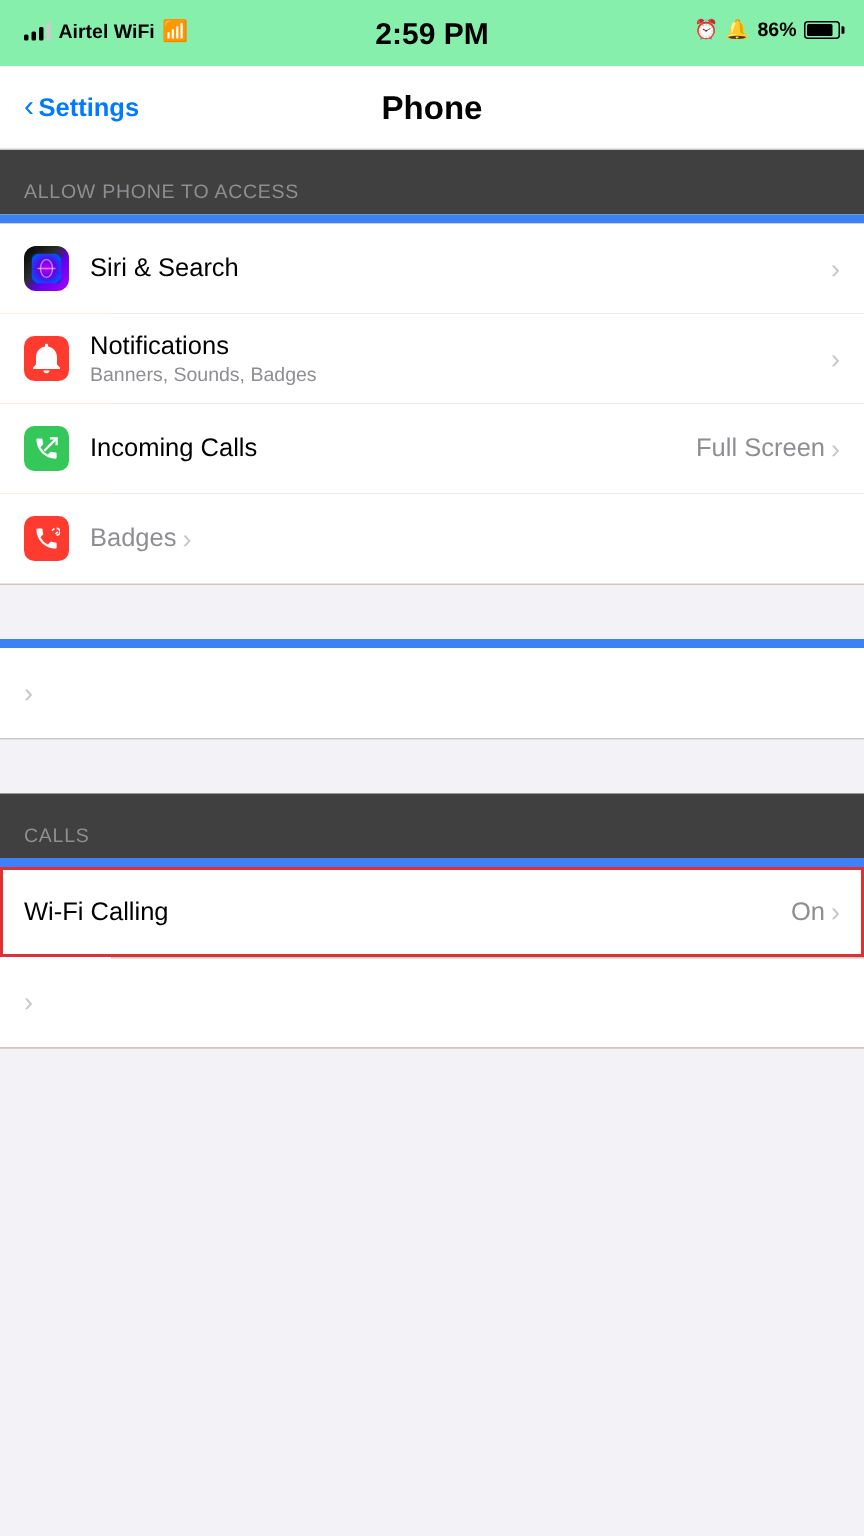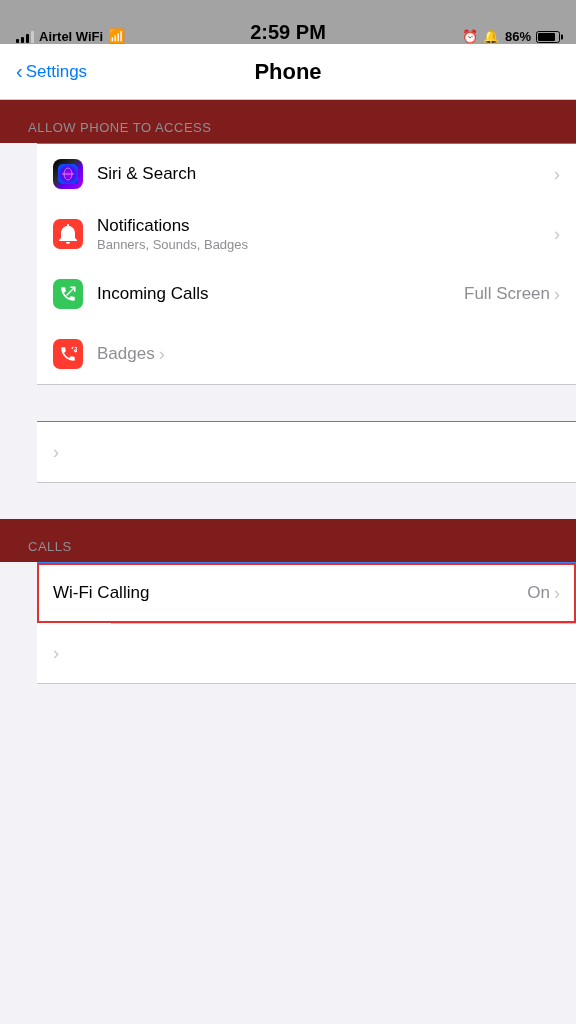--- a/index.html
+++ b/index.html
@@ -8,26 +8,26 @@
     body {
       width: 576px;
       min-height: 1024px;
       background: #f2f2f7;
       font-family: -apple-system, 'SF Pro Text', 'Helvetica Neue', sans-serif;
       color: #000;
     }
 
     
     .status-bar {
-      background: #a3a3a3;
+      background: #86efac;
       height: 44px;
       display: flex;
-      align-items: flex-end;
+      align-items: flex-start;
       justify-content: space-between;
-      padding: 0 16px;
+      padding: 12px 16px;
       font-size: 15px;
       font-weight: 600;
     }
     .status-left {
       display: flex;
       align-items: center;
       gap: 5px;
       font-size: 13px;
       font-weight: 600;
     }
@@ -130,36 +130,35 @@
       position: absolute;
       left: 50%;
       transform: translateX(-50%);
       font-size: 22px;
       font-weight: 700;
       color: #000;
     }
 
     
     .section-header {
-      padding: 20px 16px 8px 28px;
+      padding: 20px 16px 8px 16px;
       font-size: 13px;
       font-weight: 400;
       color: #8e8e93;
       text-transform: uppercase;
       letter-spacing: 0.5px;
-      background: #7f1d1d;
+      background: #404040;
     }
 
     
     .settings-group {
       background: #fdba74;
-      border-top: 1px solid #3b82f6;
+      border-top: 6px solid #3b82f6;
       border-bottom: 1px solid #c8c8cc;
       margin-bottom: 0;
-      margin-left: 37px;
     }
 
     .settings-item {
       display: flex;
       align-items: center;
       padding: 0 16px;
       min-height: 60px;
       background: #fff;
       position: relative;
       cursor: pointer;
@@ -283,21 +282,21 @@
       <div class="battery-body">
         <div class="battery-fill"></div>
       </div>
     </div>
   </div>
 </div>
 
 <div class="nav-bar">
   <div class="back-button">
     <span class="back-chevron">‹</span>
-    <span style="color:#007aff; font-size:17px; font-weight:400;">Settings</span>
+    <span style="color:#007aff; font-size:17px; font-weight:700;">Settings</span>
   </div>
   <div class="nav-title">Phone</div>
 </div>
 
 <div class="section-header">ALLOW PHONE TO ACCESS</div>
 <div class="settings-group">
 
   <div class="settings-item">
     <div class="item-icon icon-siri">
       <svg class="siri-inner" viewBox="0 0 30 30">

